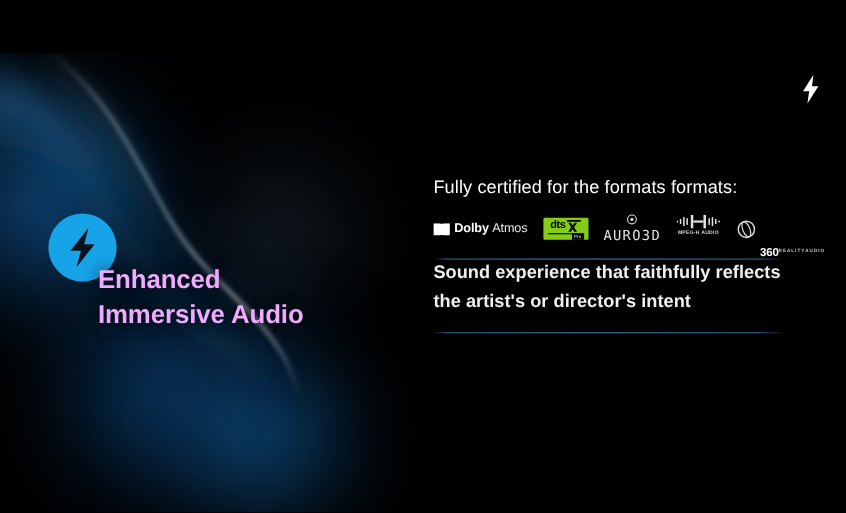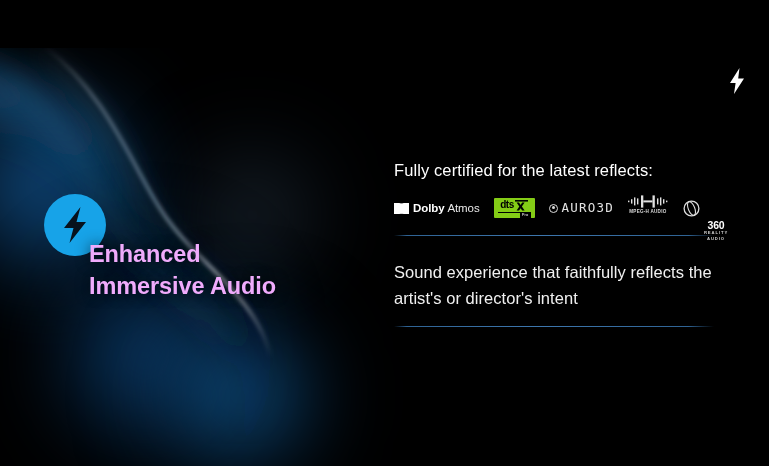--- a/index.html
+++ b/index.html
@@ -95,58 +95,58 @@
   .dtsx-top { display:flex; align-items:center; justify-content:center; gap:1px; height:12px; }
   .dtsx-dts { font-size:10px; font-weight:bold; letter-spacing:-.4px; line-height:1; }
   .dtsx-bar { height:6px; border-top:1px solid #000; margin-top:1px; position:relative; }
   .dtsx-pro {
     position:absolute; right:0; bottom:0;
     background:#000; color:#fff;
     font-size:4px; line-height:1; padding:1px 2px; letter-spacing:.2px;
   }
 
   
-  .auro { display:flex; align-items:center; gap:4px; }
+  .auro { display:flex; align-items:center; gap:4px;flex-direction:column; }
   .auro-c {
     width:9px; height:9px; border-radius:50%;
     border:1.6px solid #dcdcdc; position:relative;
   }
   .auro-c::after {
     content:""; position:absolute; left:2px; top:1.2px;
     width:3px; height:3px; border-radius:50%; background:#dcdcdc;
   }
   .auro-txt {
     color:#e2e2e2; font-size:12.5px; font-weight:500;
     letter-spacing:1.2px; line-height:1; font-family:"DejaVu Sans Mono", monospace;
   }
 
   
   .mpegh { display:flex; flex-direction:column; align-items:center; gap:2px; }
   .mpegh-txt { color:#d8d8d8; font-size:4.6px; letter-spacing:.25px; line-height:1; font-weight:bold; }
 
   
   .ra { display:flex; align-items:center; gap:3px; }
-  .ra-txt { display:flex; flex-direction:column; line-height:1;margin-top:44px; }
+  .ra-txt { display:flex; line-height:1;margin-top:44px; }
   .ra-360 { color:#fff; font-size:10.5px; font-weight:bold; letter-spacing:-.2px; }
   .ra-sub1, .ra-sub2 { color:#cfcfcf; font-size:4.2px; letter-spacing:.9px; font-weight:bold; margin-top:1px; }
 
   
   .divider {
     height:1px; margin:14px 0 0 0;
     background:linear-gradient(to right,
       rgba(40,80,130,0) 0%,
       #2f6394 4%,
       #3d76ad 45%,
       #2f6394 92%,
       rgba(40,80,130,0) 100%);
   }
   .para {
-    color:#f0f0f0; font-size:16.5px; font-weight:400;
+    color:#f0f0f0; font-size:16.5px; font-weight:700;
     line-height:1.55; letter-spacing:.05px;
-    margin-top:24px;
+    margin-top:0;
   }
 </style>
 </head>
 <body>
 
 <div class="slide">
 
   <div class="glow glow-a"></div>
   <div class="glow glow-d"></div>
   <div class="glow glow-b"></div>
@@ -215,21 +215,21 @@
       </svg>
     </div>
     <div class="title">
       <span>Enhanced</span>
       <span class="l2">Immersive Audio</span>
     </div>
   </div>
 
   <div class="right-col">
 
-    <div class="headline">Fully certified for the latest reflects:</div>
+    <div class="headline">Fully certified for the formats formats:</div>
 
     <div class="logo-row">
 
       <div class="logo dolby">
         <svg class="dolby-mark" width="15" height="11" viewBox="0 0 15 11" xmlns="http://www.w3.org/2000/svg">
           <path d="M0 0 H5.2 A5.5 5.5 0 0 1 5.2 11 H0 Z" fill="#ffffff"></path>
           <path d="M15 0 H9.8 A5.5 5.5 0 0 0 9.8 11 H15 Z" fill="#ffffff"></path>
         </svg>
         <div class="dolby-txt">
           <b>Dolby</b><span style="margin-left:3px;">Atmos</span>

